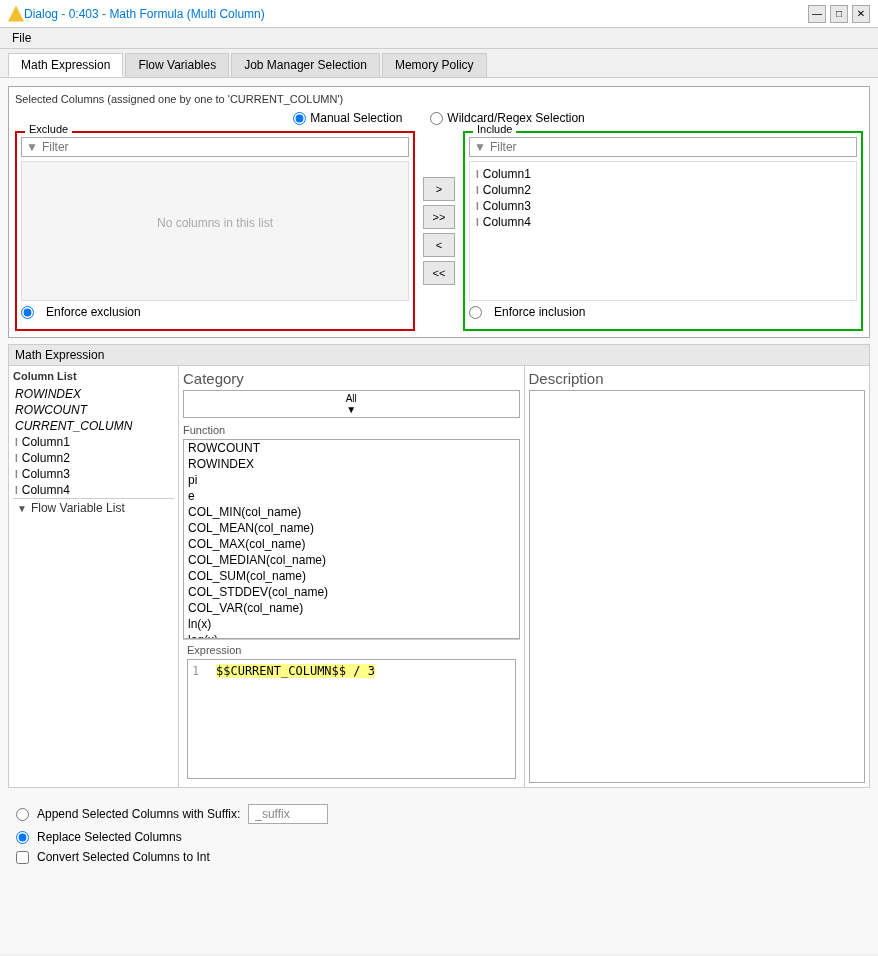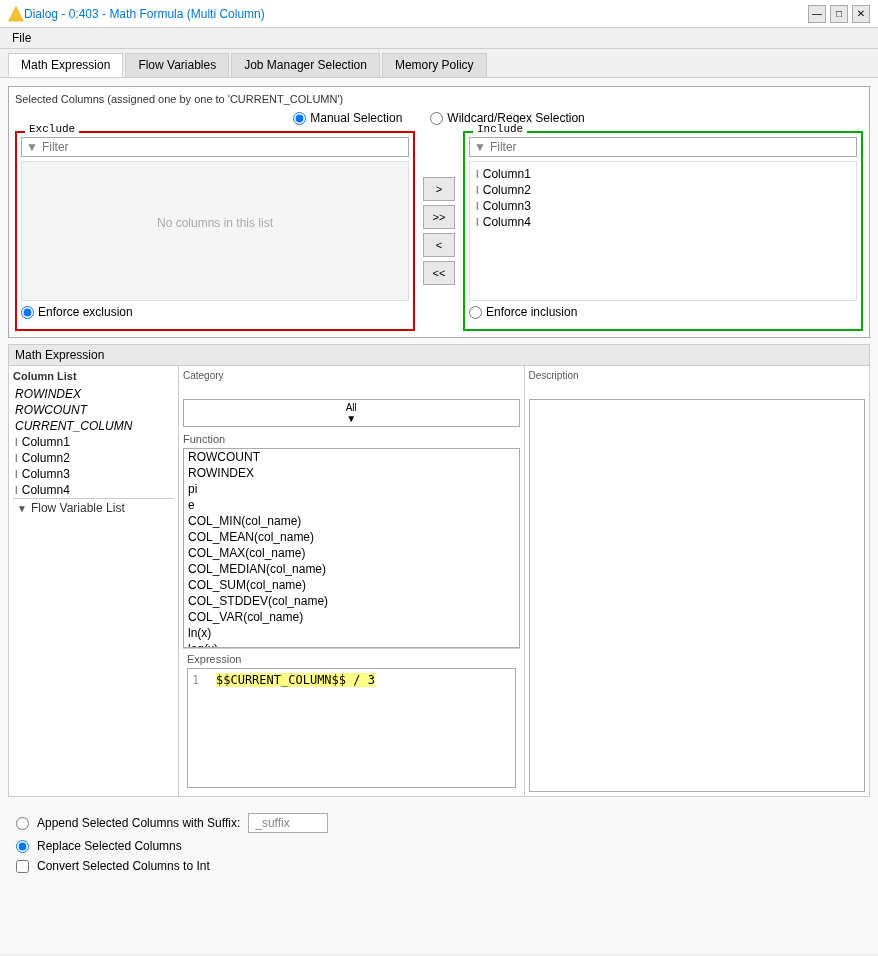--- a/index.html
+++ b/index.html
@@ -117,21 +117,20 @@
       min-height: 200px;
       position: relative;
     }
     .box-legend {
       position: absolute;
       top: -10px;
       left: 8px;
       background: #fff;
       padding: 0 4px;
       font-size: 11px;
-      font-family: Liberation Mono, monospace;
     }
     .filter-input {
       width: 100%;
       border: 1px solid #aaa;
       padding: 2px 4px;
       font-size: 12px;
       display: flex;
       align-items: center;
       gap: 4px;
       background: #fff;
@@ -165,21 +164,21 @@
     }
     .list-item-icon {
       color: #888;
       font-size: 10px;
       font-weight: bold;
     }
     .enforce-row {
       margin-top: 4px;
       display: flex;
       align-items: center;
-      gap: 4px;
+      gap: 12px;
       font-size: 12px;
     }
     .arrow-buttons {
       display: flex;
       flex-direction: column;
       gap: 4px;
       justify-content: center;
       align-items: center;
       padding: 0 4px;
     }
@@ -239,23 +238,23 @@
       display: flex;
       flex-direction: column;
     }
     .right-panel {
       flex: 1;
       padding: 4px;
       display: flex;
       flex-direction: column;
     }
     .panel-label {
-      font-size: 10px;
+      font-size: 15px;
       color: #555;
-      margin-bottom: 18px;
+      margin-bottom: 3px;
     }
     .category-select {
       width: 100%;
       border: 1px solid #aaa;
       background: #fff;
       padding: 2px 4px;
       font-size: 10px;
       margin-bottom: 6px;
       display: flex;
       justify-content: space-between;

